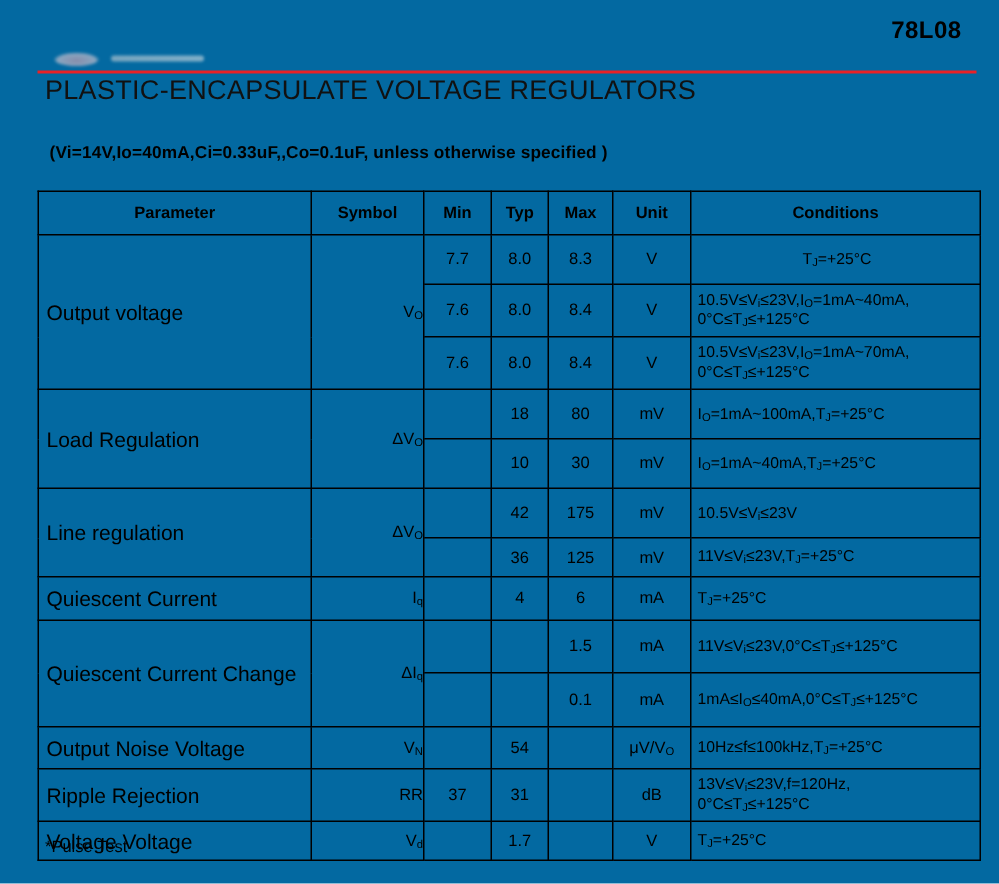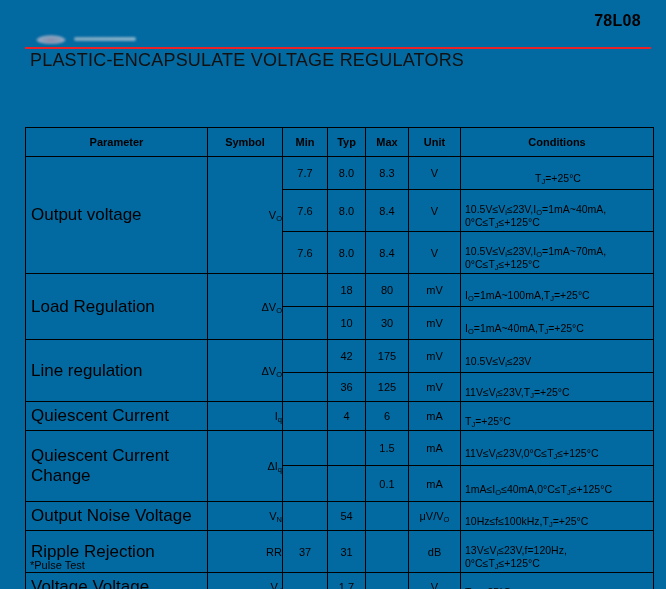--- a/index.html
+++ b/index.html
@@ -19,26 +19,26 @@
     font-weight:bold; letter-spacing:.3px; }
   .red-rule { position:absolute; left:25px; top:47px; width:626px; height:2px; }
   .title { position:absolute; left:30px; top:50px; margin:0; font-size:18px;
     font-weight:400; letter-spacing:.2px; color:#111; }
   .section { position:absolute; left:33px; top:95px; font-weight:bold;
     font-size:11.5px; line-height:14.5px; letter-spacing:.1px; }
   table.spec { position:absolute; left:25px; top:127px; width:628px;
     border-collapse:collapse; table-layout:fixed; }
   .spec th, .spec td { border:1px solid #000; padding:0; overflow:hidden; }
   .spec th { font-size:11px; font-weight:bold; height:29px; text-align:center; }
-  td.param { text-align:left; padding-left:5px; font-size:17px; }
+  td.param { text-align:left; padding-left:5px; font-size:14px; }
   td.sym   { text-align:right; font-size:11px; }
   td.num   { text-align:center; font-size:11px; }
   td.unit  { text-align:center; font-size:11px; }
   td.cond  { text-align:left; font-size:10.5px; line-height:13px;
-             padding:13px 2px 2px 4px; white-space:pre-line; }
+             padding:2px 2px 2px 4px; white-space:pre-line; }
   td.cond.c { text-align:center; }
   sub { font-size:7.5px; vertical-align:-1.5px; line-height:0; }
   tr.h26{height:26px} tr.h28{height:28px} tr.h29{height:29px} tr.h33{height:33px}
   tr.h35{height:35px} tr.h36{height:36px}
   .footnote { position:absolute; left:30px; top:559px; font-size:11px; }
 </style>
 </head>
 <body>
 
 <div class="page">
@@ -48,20 +48,21 @@
     <span class="streak"></span>
   </div>
 
   <div class="part-number">78L08</div>
 
   <div class="red-rule" style="background: rgb(234, 33, 39);"></div>
 
   <h1 class="title">PLASTIC-ENCAPSULATE VOLTAGE REGULATORS</h1>
 
   <div class="section">
+    <div>(Vi=14V,Io=40mA,Ci=0.33uF,,Co=0.1uF, unless otherwise specified )</div>
   </div>
 
   <table class="spec">
     <colgroup>
       <col style="width:182px">
         <col style="width:75px">
         <col style="width:45px">
       <col style="width:38px">
         <col style="width:43px">
         <col style="width:52px">

